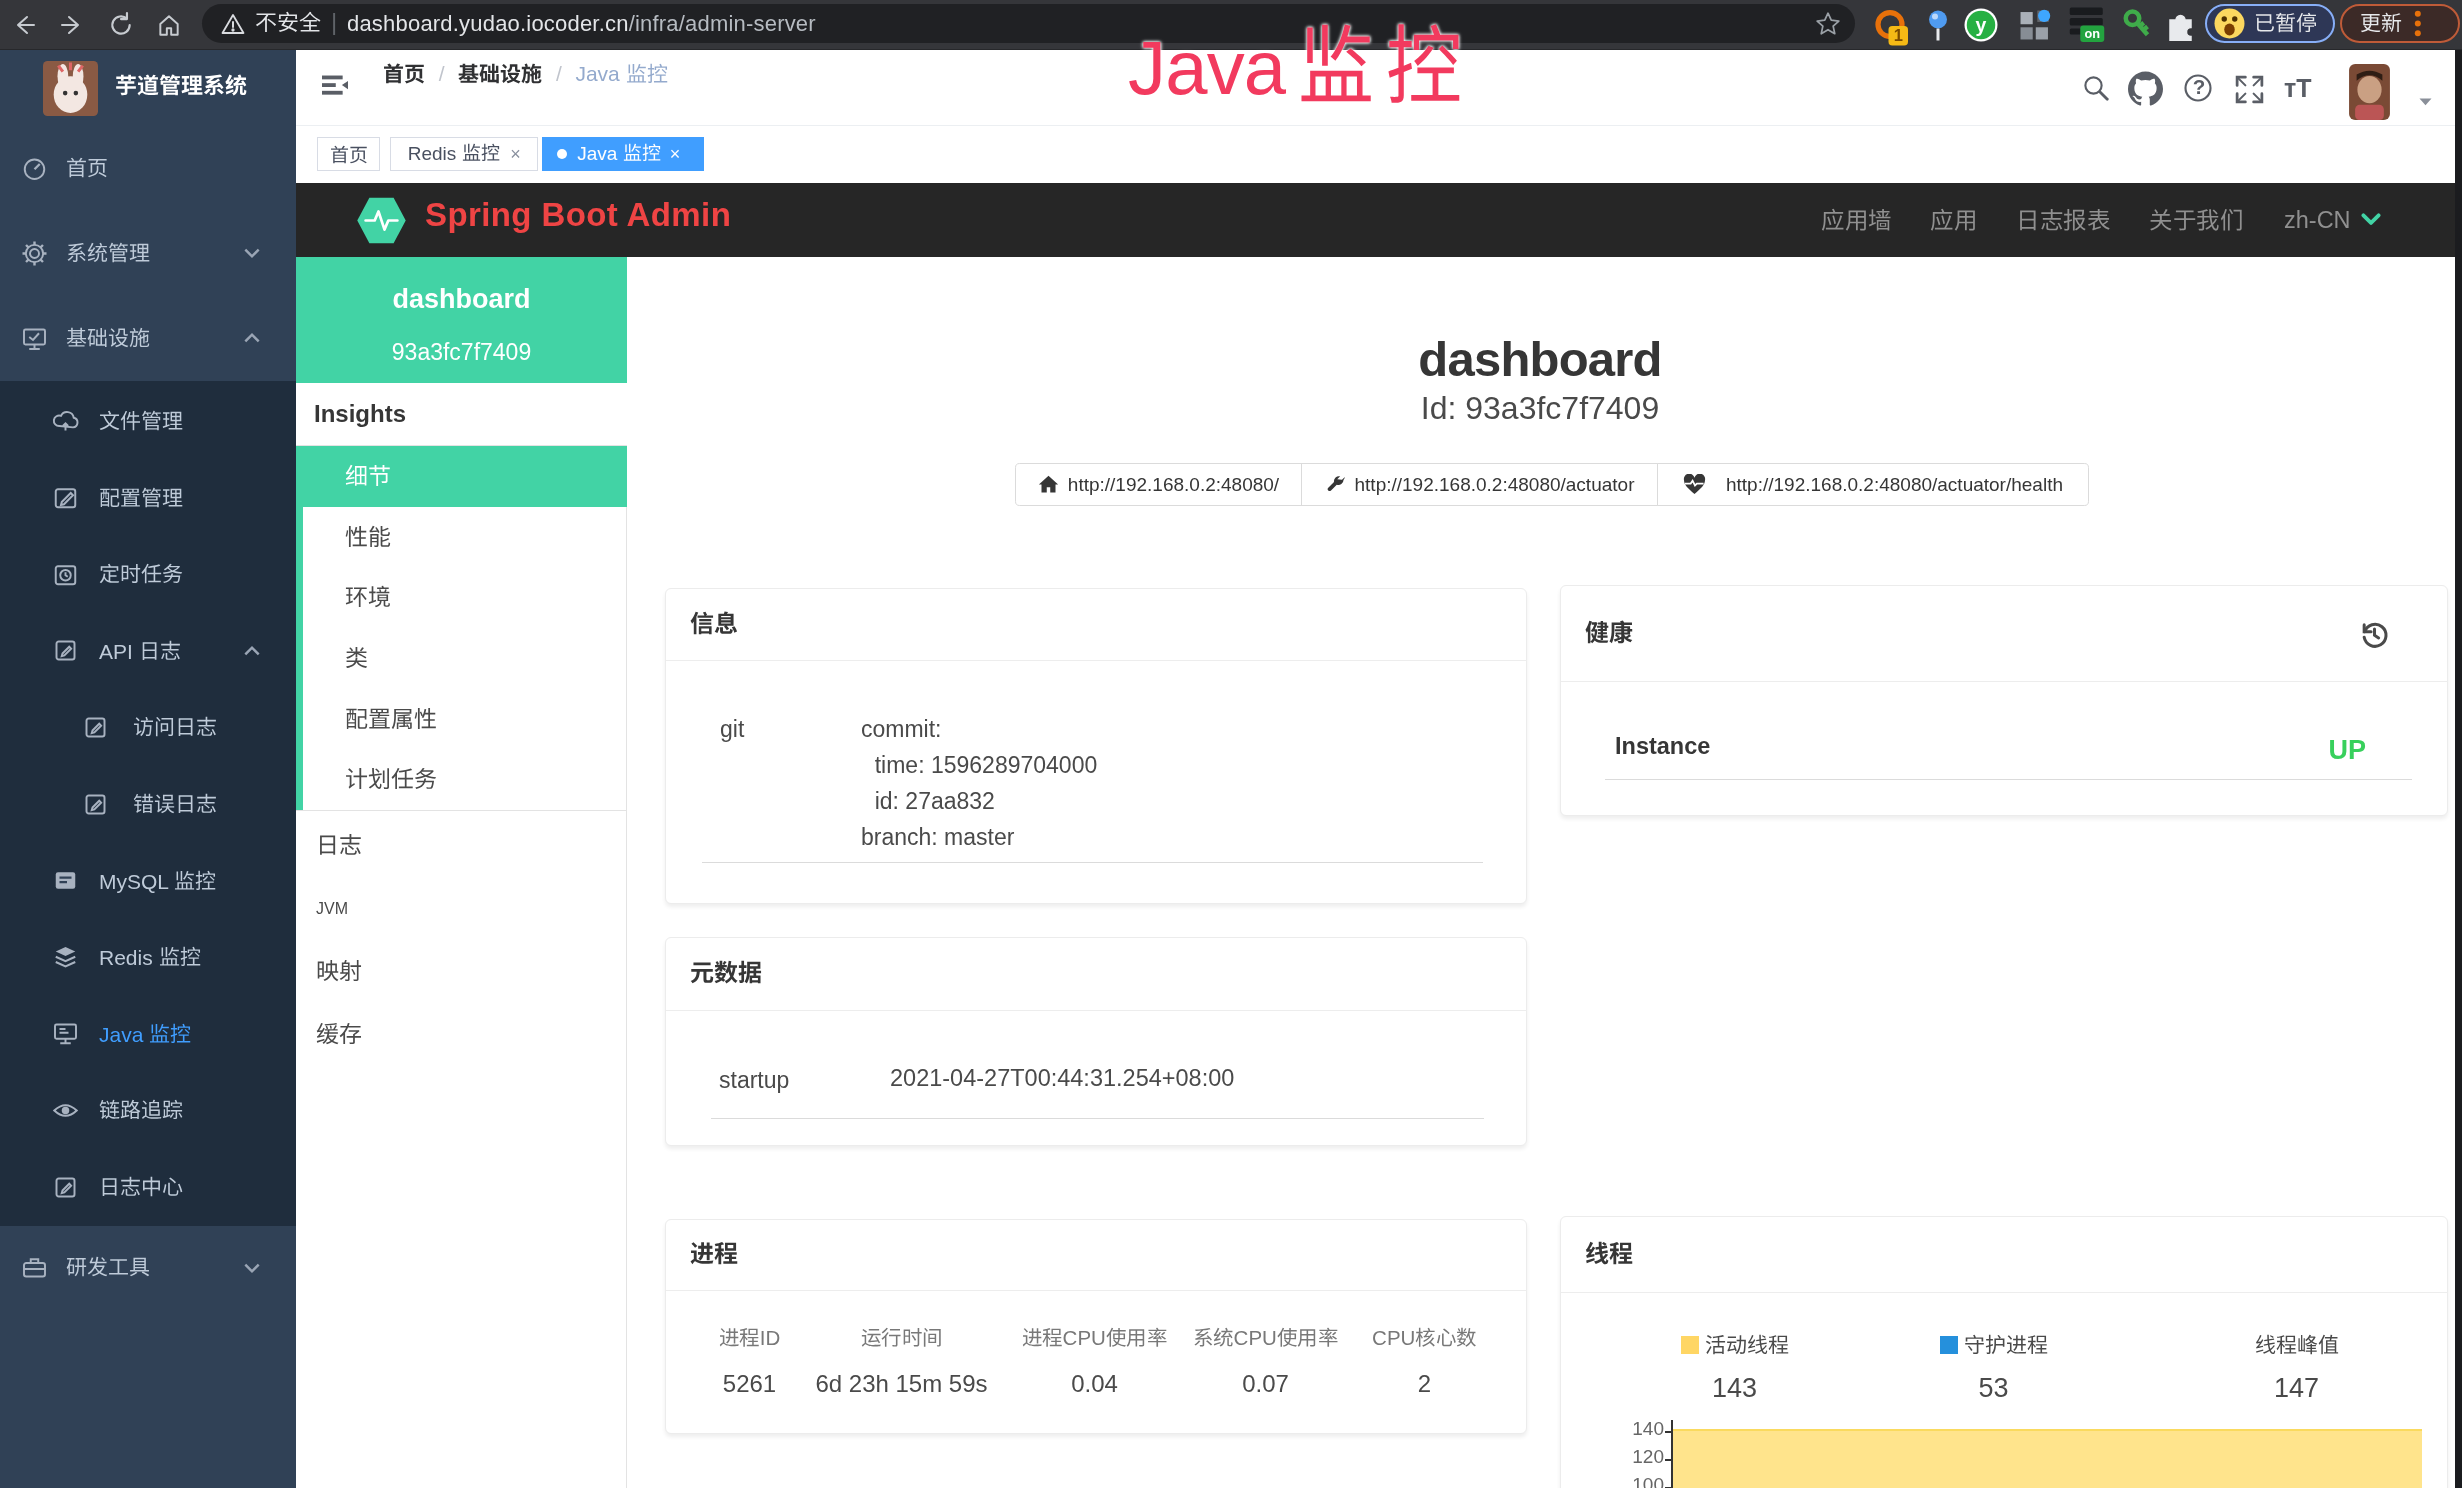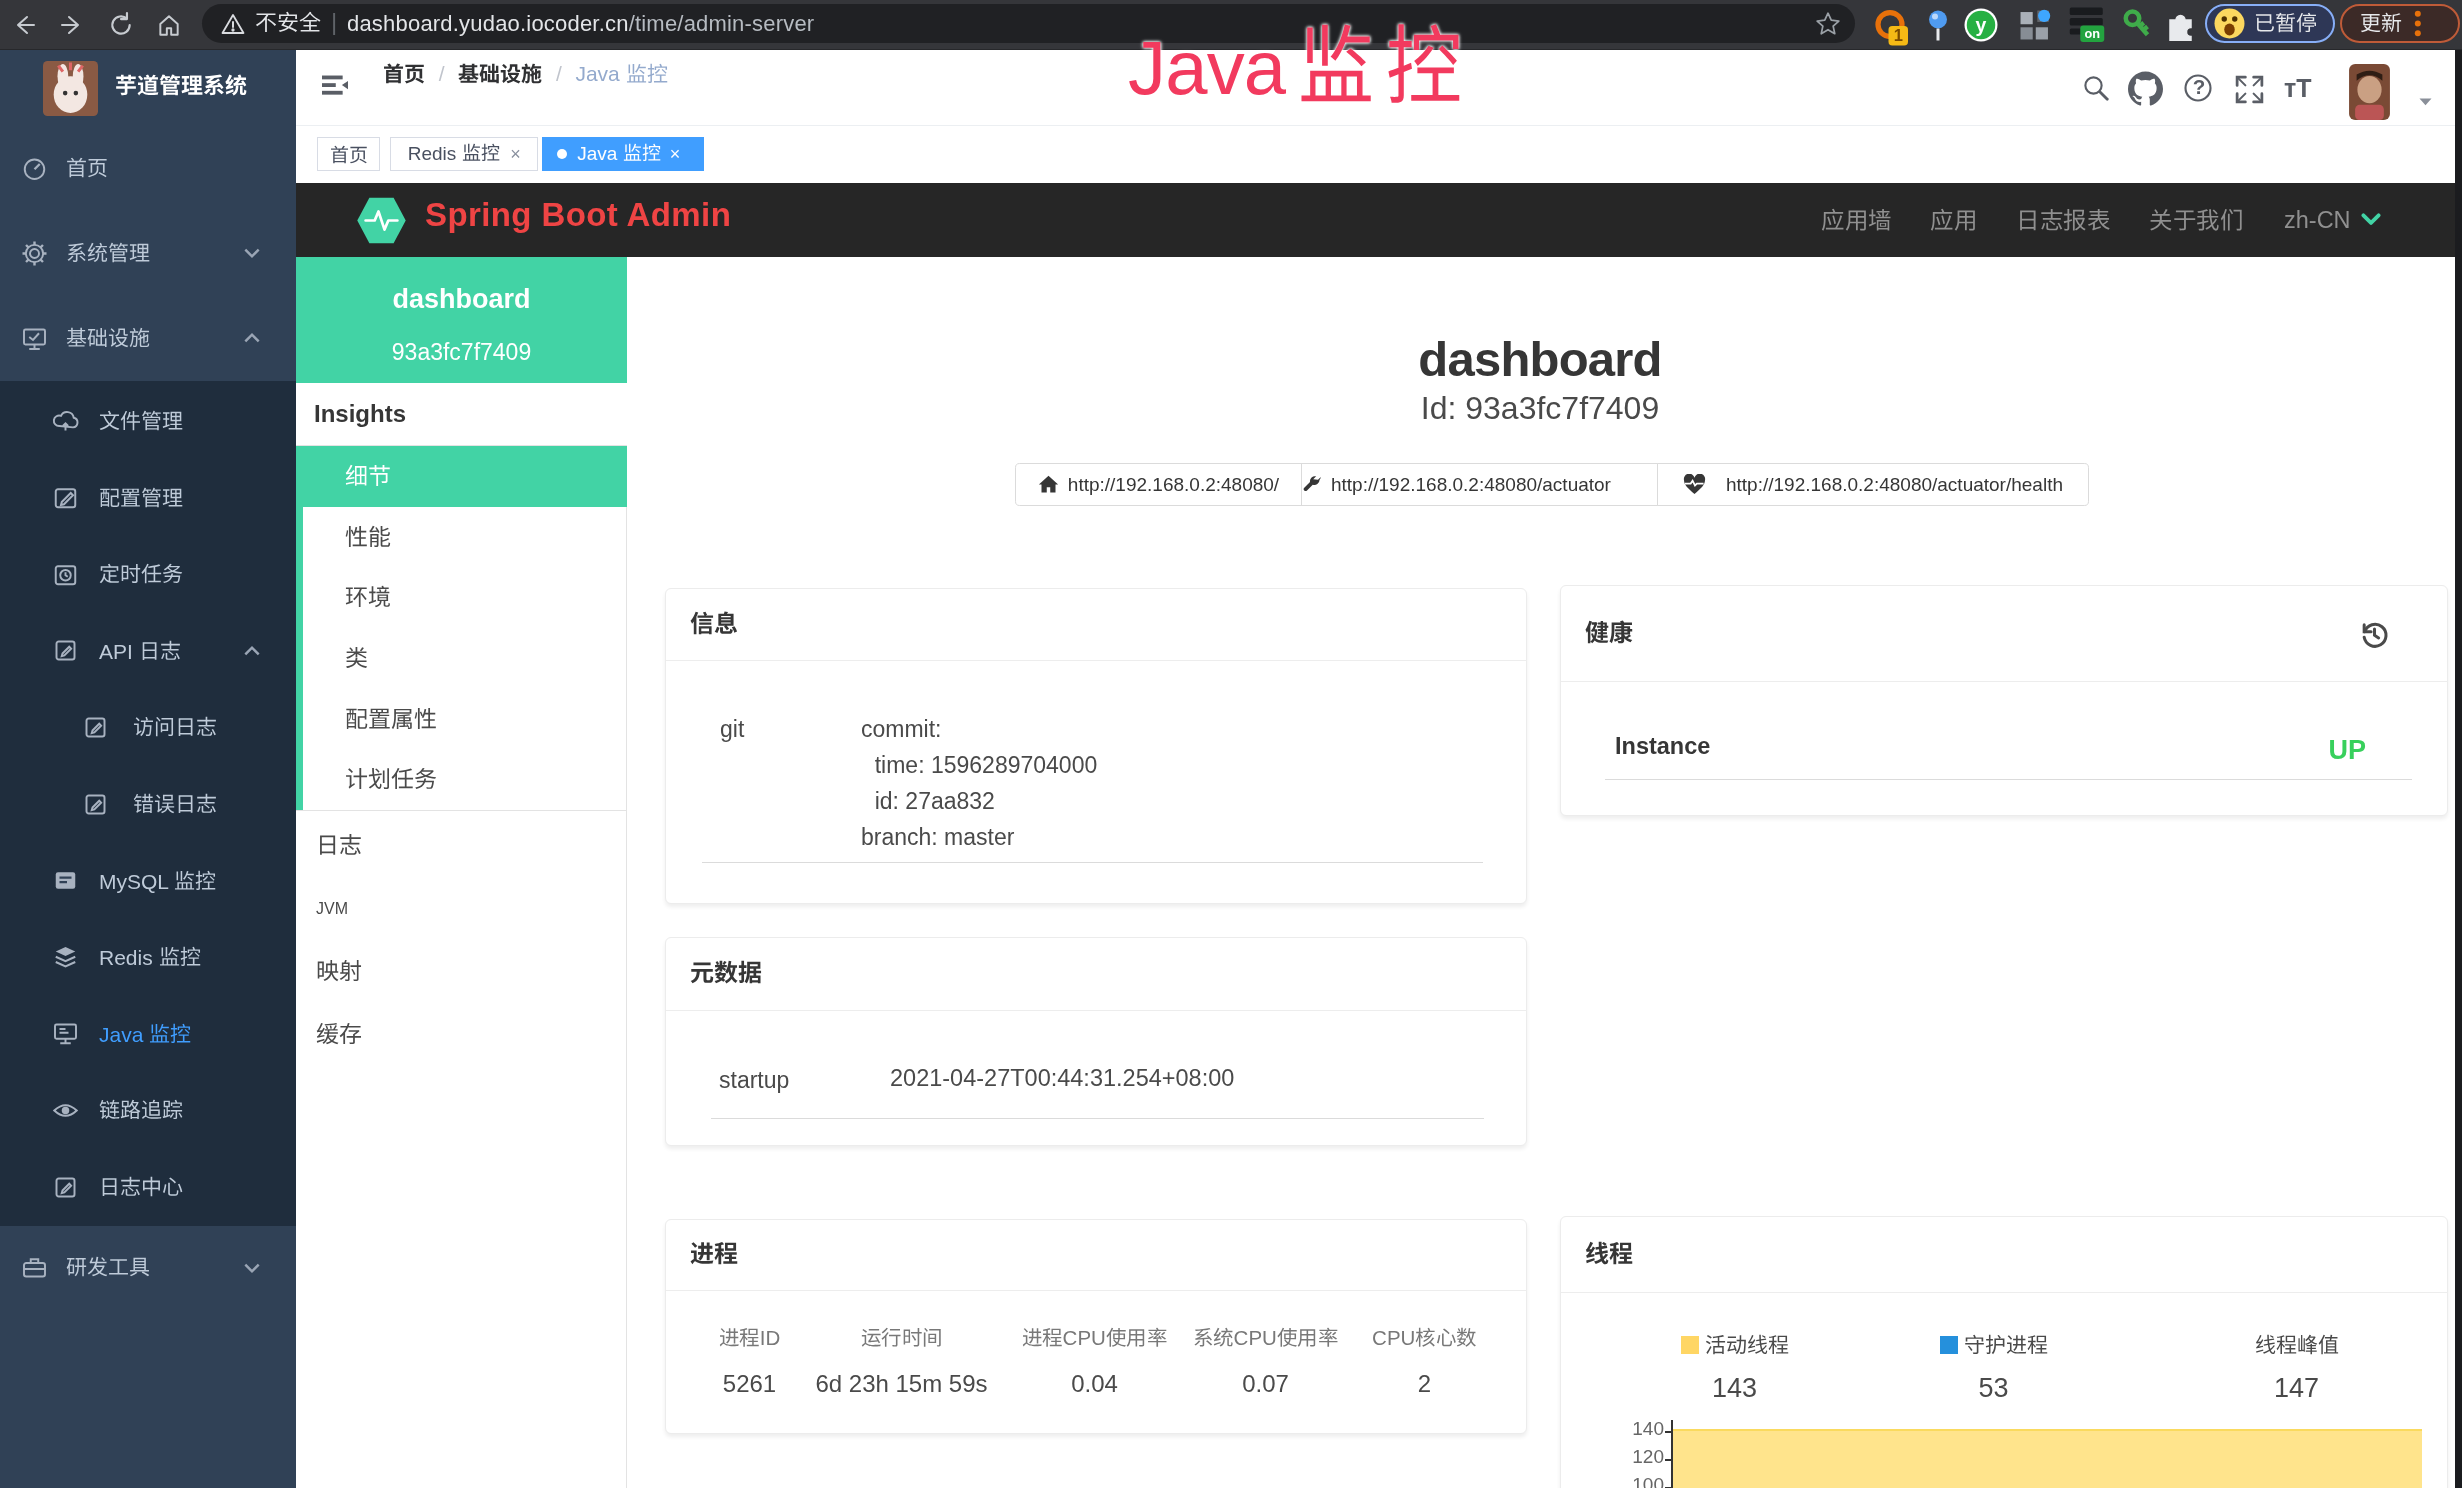--- a/index.html
+++ b/index.html
@@ -159,21 +159,21 @@
     <circle cx="24" cy="36" r="1.6" fill="currentColor"></circle>
   </svg>
 <div class="abs" style="left:255px;top:10.6px;font-size:22px;color:#e3e5e8"><svg class="cj" style="width:22px;height:22px" viewBox="0 -880 1000 1000">
       <use href="#r4e0d"></use>
     </svg><svg class="cj" style="width:22px;height:22px" viewBox="0 -880 1000 1000">
       <use href="#r5b89"></use>
     </svg><svg class="cj" style="width:22px;height:22px" viewBox="0 -880 1000 1000">
       <use href="#r5168"></use>
     </svg></div>
 <div class="abs" style="left:331px;top:7.6px;font-size:24px;color:#5f6368">|</div>
-<div class="abs" style="left:347px;top:11.4px;font-size:22px;color:#e3e5e8;letter-spacing:0.2px">dashboard.yudao.iocoder.cn<span style="color:#b6bbc1">/time/admin-server</span></div>
+<div class="abs" style="left:347px;top:11.4px;font-size:22px;color:#e3e5e8;letter-spacing:0.2px">dashboard.yudao.iocoder.cn<span style="color:#b6bbc1">/infra/admin-server</span></div>
 <svg class="abs" style="left:1815px;top:11.4px;color:#9aa0a6" width="26" height="26" viewBox="0 0 48 48" fill="none" stroke="currentColor" stroke-width="3.4" stroke-linecap="round" stroke-linejoin="round">
     <path d="M24 4 l6 13 14 1.5 -10.5 9.5 3 14 -12.5 -7.5 -12.5 7.5 3 -14 -10.5 -9.5 14 -1.5 Z" stroke-width="3.2"></path>
   </svg>
 <svg class="abs" style="left:1872px;top:7.6px" width="39" height="39" viewBox="0 0 52 52">
     <circle cx="24" cy="22" r="16" fill="none" stroke="#e8710a" stroke-width="7"></circle>
     <rect x="22" y="24" width="26" height="26" rx="5" fill="#f5b915"></rect>
     <text x="35" y="44" font-size="22" font-weight="bold" fill="#7a4a00" text-anchor="middle" font-family="Liberation Sans">1</text>
   </svg>
 <svg class="abs" style="left:1925px;top:9px" width="26" height="33" viewBox="0 0 34 44">
     <circle cx="17" cy="14" r="12" fill="#4f9bf0"></circle>
@@ -701,21 +701,21 @@
       </svg></span>
   </div>
 <div class="abs" style="left:626px;top:331px;width:1828px;text-align:center;font-size:49px;letter-spacing:-0.8px;font-weight:bold;color:#363636">dashboard</div>
 <div class="abs" style="left:626px;top:390px;width:1828px;text-align:center;font-size:32px;color:#4a4a4a">Id: 93a3fc7f7409</div>
 <div class="abs" style="left:1015px;top:463px;width:287px;height:43px;border:1.5px solid #dbdbdb;border-radius:4.6px 0 0 4.6px;display:flex;align-items:center;justify-content:center;font-size:19px;color:#363636;background:#fff">
     <svg width="21" height="21" viewBox="0 0 24 24" fill="#363636">
       <path d="M12 2 L23 12 h-3 v9 h-6 v-6 h-4 v6 H4 v-9 H1 Z"></path>
     </svg>
     <span style="margin-left:9px">http://192.168.0.2:48080/</span>
   </div>
-<div class="abs" style="left:1301px;top:463px;width:358px;height:43px;border:1.5px solid #dbdbdb;display:flex;align-items:center;justify-content:flex-start;font-size:19px;color:#363636;background:#fff">
+<div class="abs" style="left:1301px;top:463px;width:358px;height:43px;border:1.5px solid #dbdbdb;display:flex;align-items:center;justify-content:center;font-size:19px;color:#363636;background:#fff">
     <svg width="20" height="20" viewBox="0 0 24 24" fill="#363636">
       <path d="M21 6 a6 6 0 0 1 -8.1 5.6 L6 18.5 a2.3 2.3 0 0 1 -3.3 -3.3 L9.6 8.3 A6 6 0 0 1 17 1.6 L13.5 5 l5.7 0.8 L22.6 2.4 A6 6 0 0 1 21 6 Z"></path>
     </svg>
     <span style="margin-left:9px">http://192.168.0.2:48080/actuator</span>
   </div>
 <div class="abs" style="left:1657px;top:463px;width:432px;height:43px;border:1.5px solid #dbdbdb;border-radius:0 4.6px 4.6px 0;display:flex;align-items:center;justify-content:center;font-size:19px;color:#363636;background:#fff">
     <svg width="23" height="21" viewBox="0 0 24 22" fill="#363636">
       <path d="M12 21 C5 15 1 11 1 6.5 A5.5 5.5 0 0 1 12 4 A5.5 5.5 0 0 1 23 6.5 C23 11 19 15 12 21 Z"></path>
       <path d="M2 10 h6 l2 -3 2.5 5 2 -2 h7" stroke="#fff" stroke-width="1.8" fill="none"></path>
     </svg>

